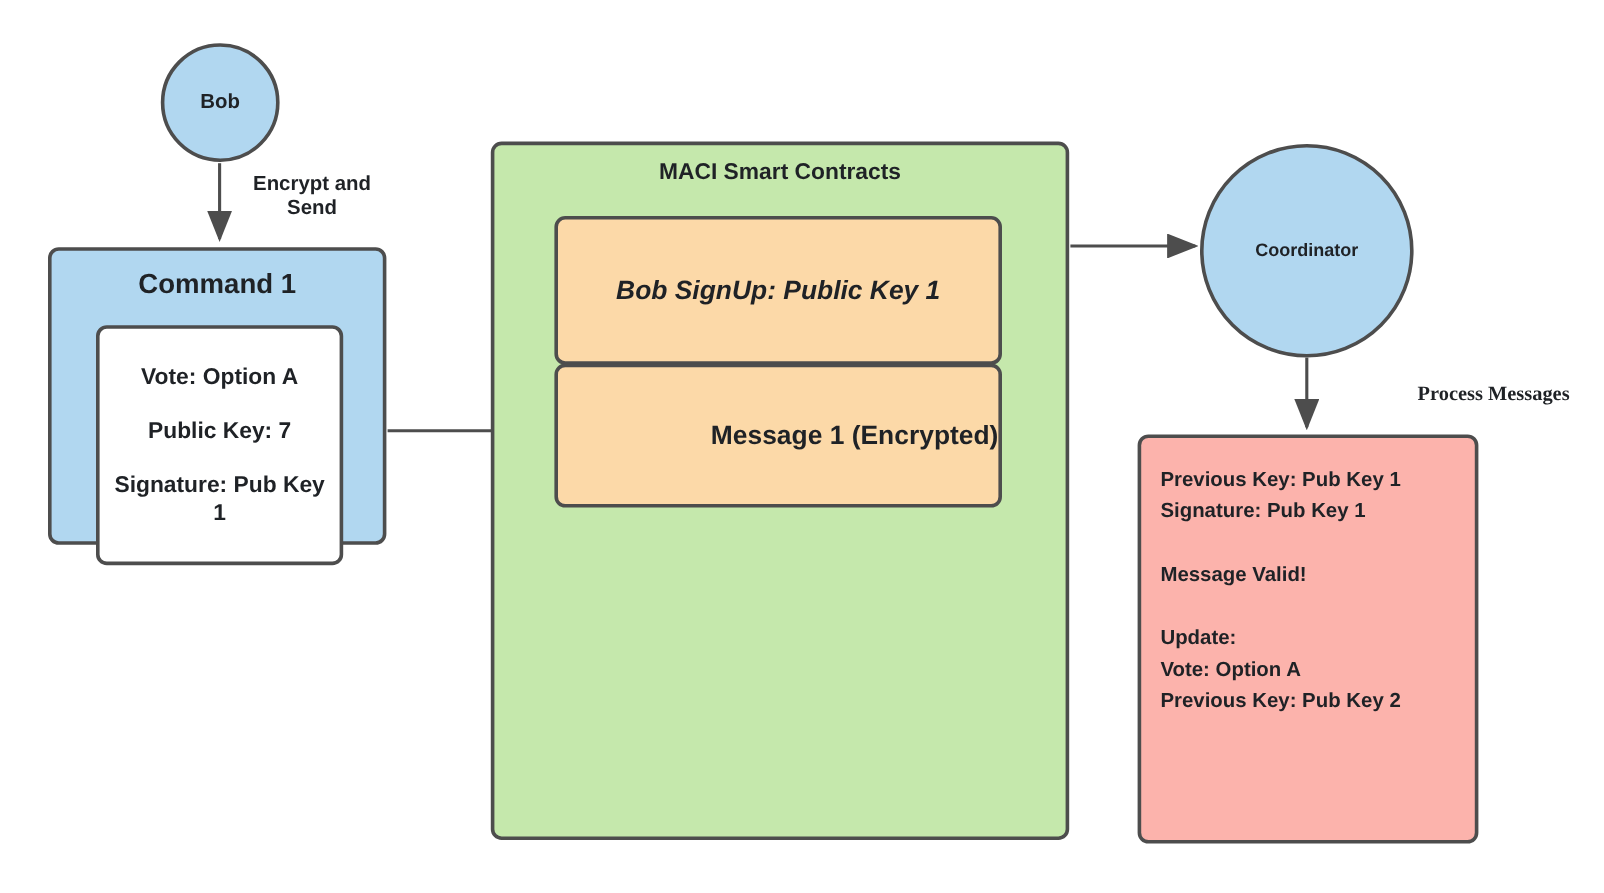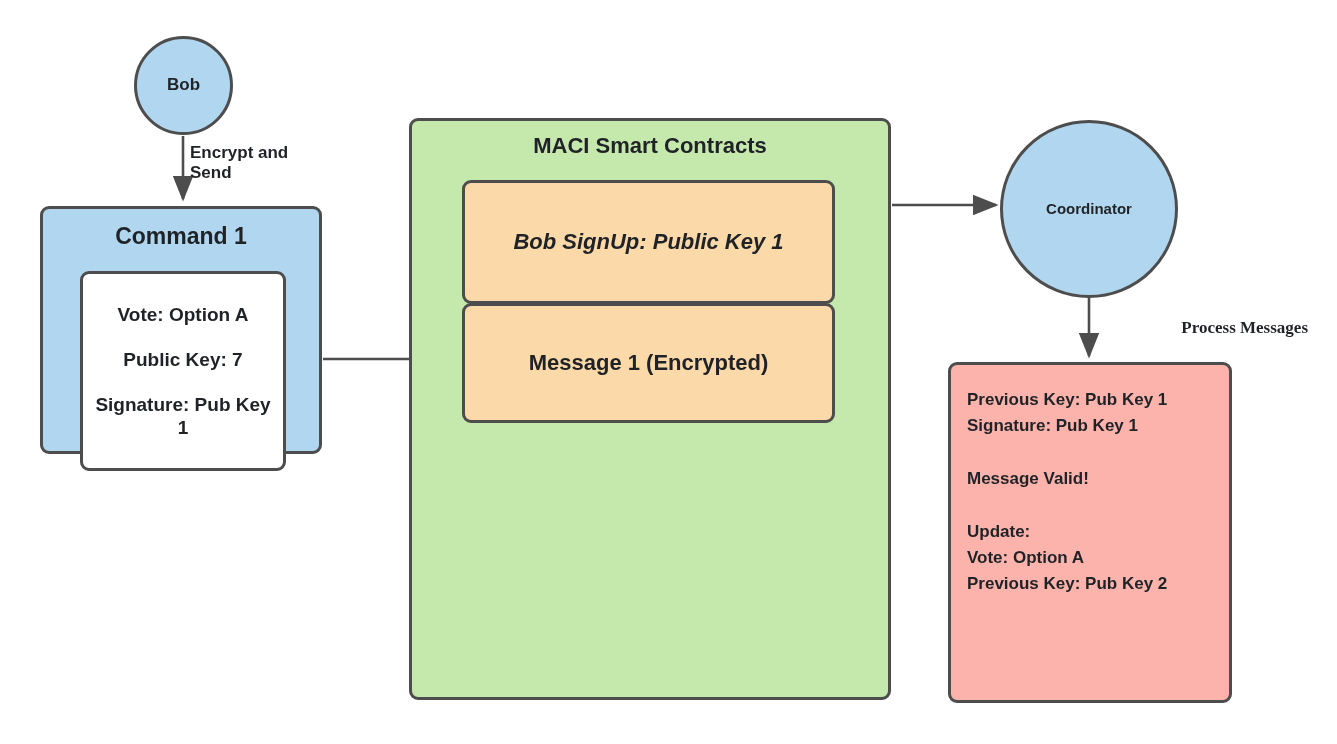--- a/index.html
+++ b/index.html
@@ -88,21 +88,21 @@
   
   #maci-box {
     left: 409px; top: 118px;
     width: 482px; height: 582px;
     background: #c5e8ac;
     border-radius: 9px;
     display: block;
     padding-top: 12px;
   }
   #maci-title {
-    font-size: 22px;
+    font-size: 19px;
     font-weight: bold;
     text-align: center;
     color: #1f2226;
   }
   #signup-box {
     position: absolute;
     left: 50px; top: 59px;
     width: 373px; height: 124px;
     background: #fcd9a8;
     border: 3px solid #4d4d4d;
@@ -119,21 +119,21 @@
   #message-box {
     position: absolute;
     left: 50px; top: 182px;
     width: 373px; height: 120px;
     background: #fcd9a8;
     border: 3px solid #4d4d4d;
     border-radius: 9px;
     box-sizing: border-box;
     display: flex;
     align-items: center;
-    justify-content: center;
+    justify-content: flex-end;
     font-size: 22px;
     font-weight: bold;
     color: #1f2226;
   }
 
   
   #coordinator-node {
     left: 1000px; top: 120px;
     width: 178px; height: 178px;
     background: #b1d7f0;
@@ -158,20 +158,21 @@
     white-space: pre-wrap;
   }
 
   
   .edge-label {
     position: absolute;
     font-size: 17px;
     font-weight: bold;
     color: #1f2226;
     line-height: 1.2;
+    text-align: center;
   }
   #label-encrypt-send {
     left: 190px; top: 143px;
     width: 140px;
   }
   #label-process-messages {
     left: 1098px; top: 318px;
     width: 210px;
     text-align: right;
     font-family: Liberation Serif, serif;

